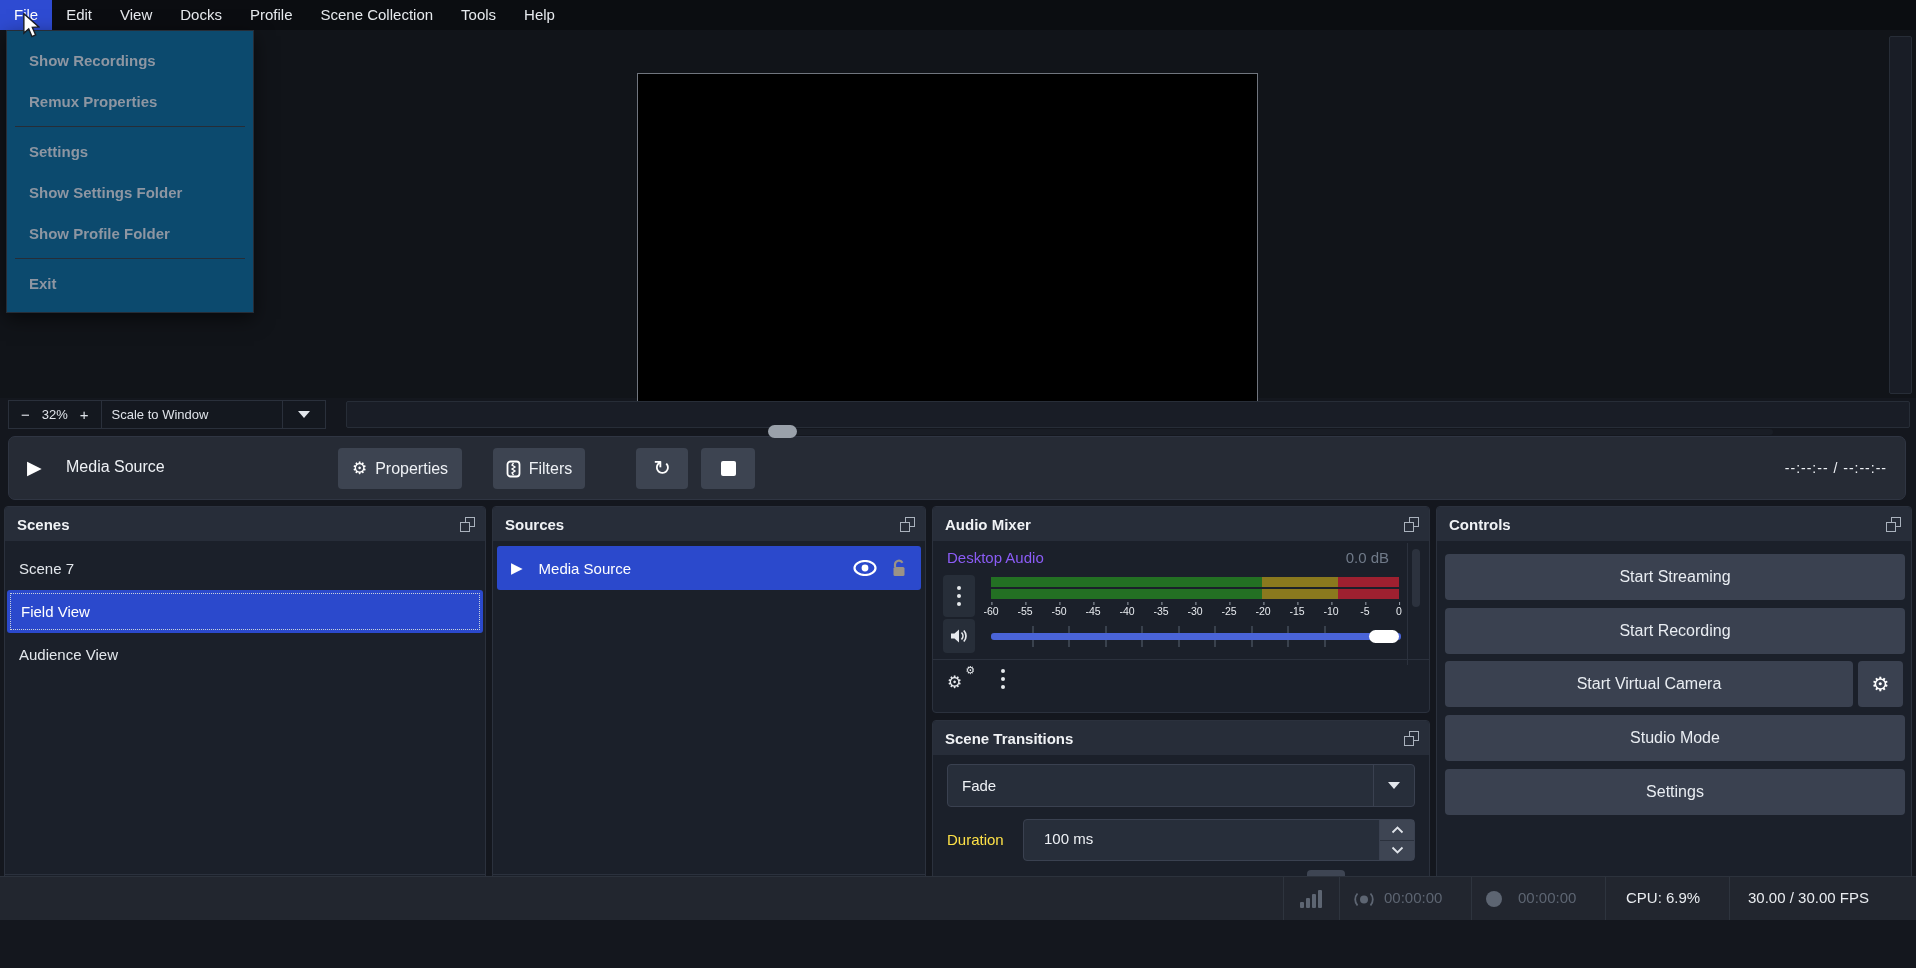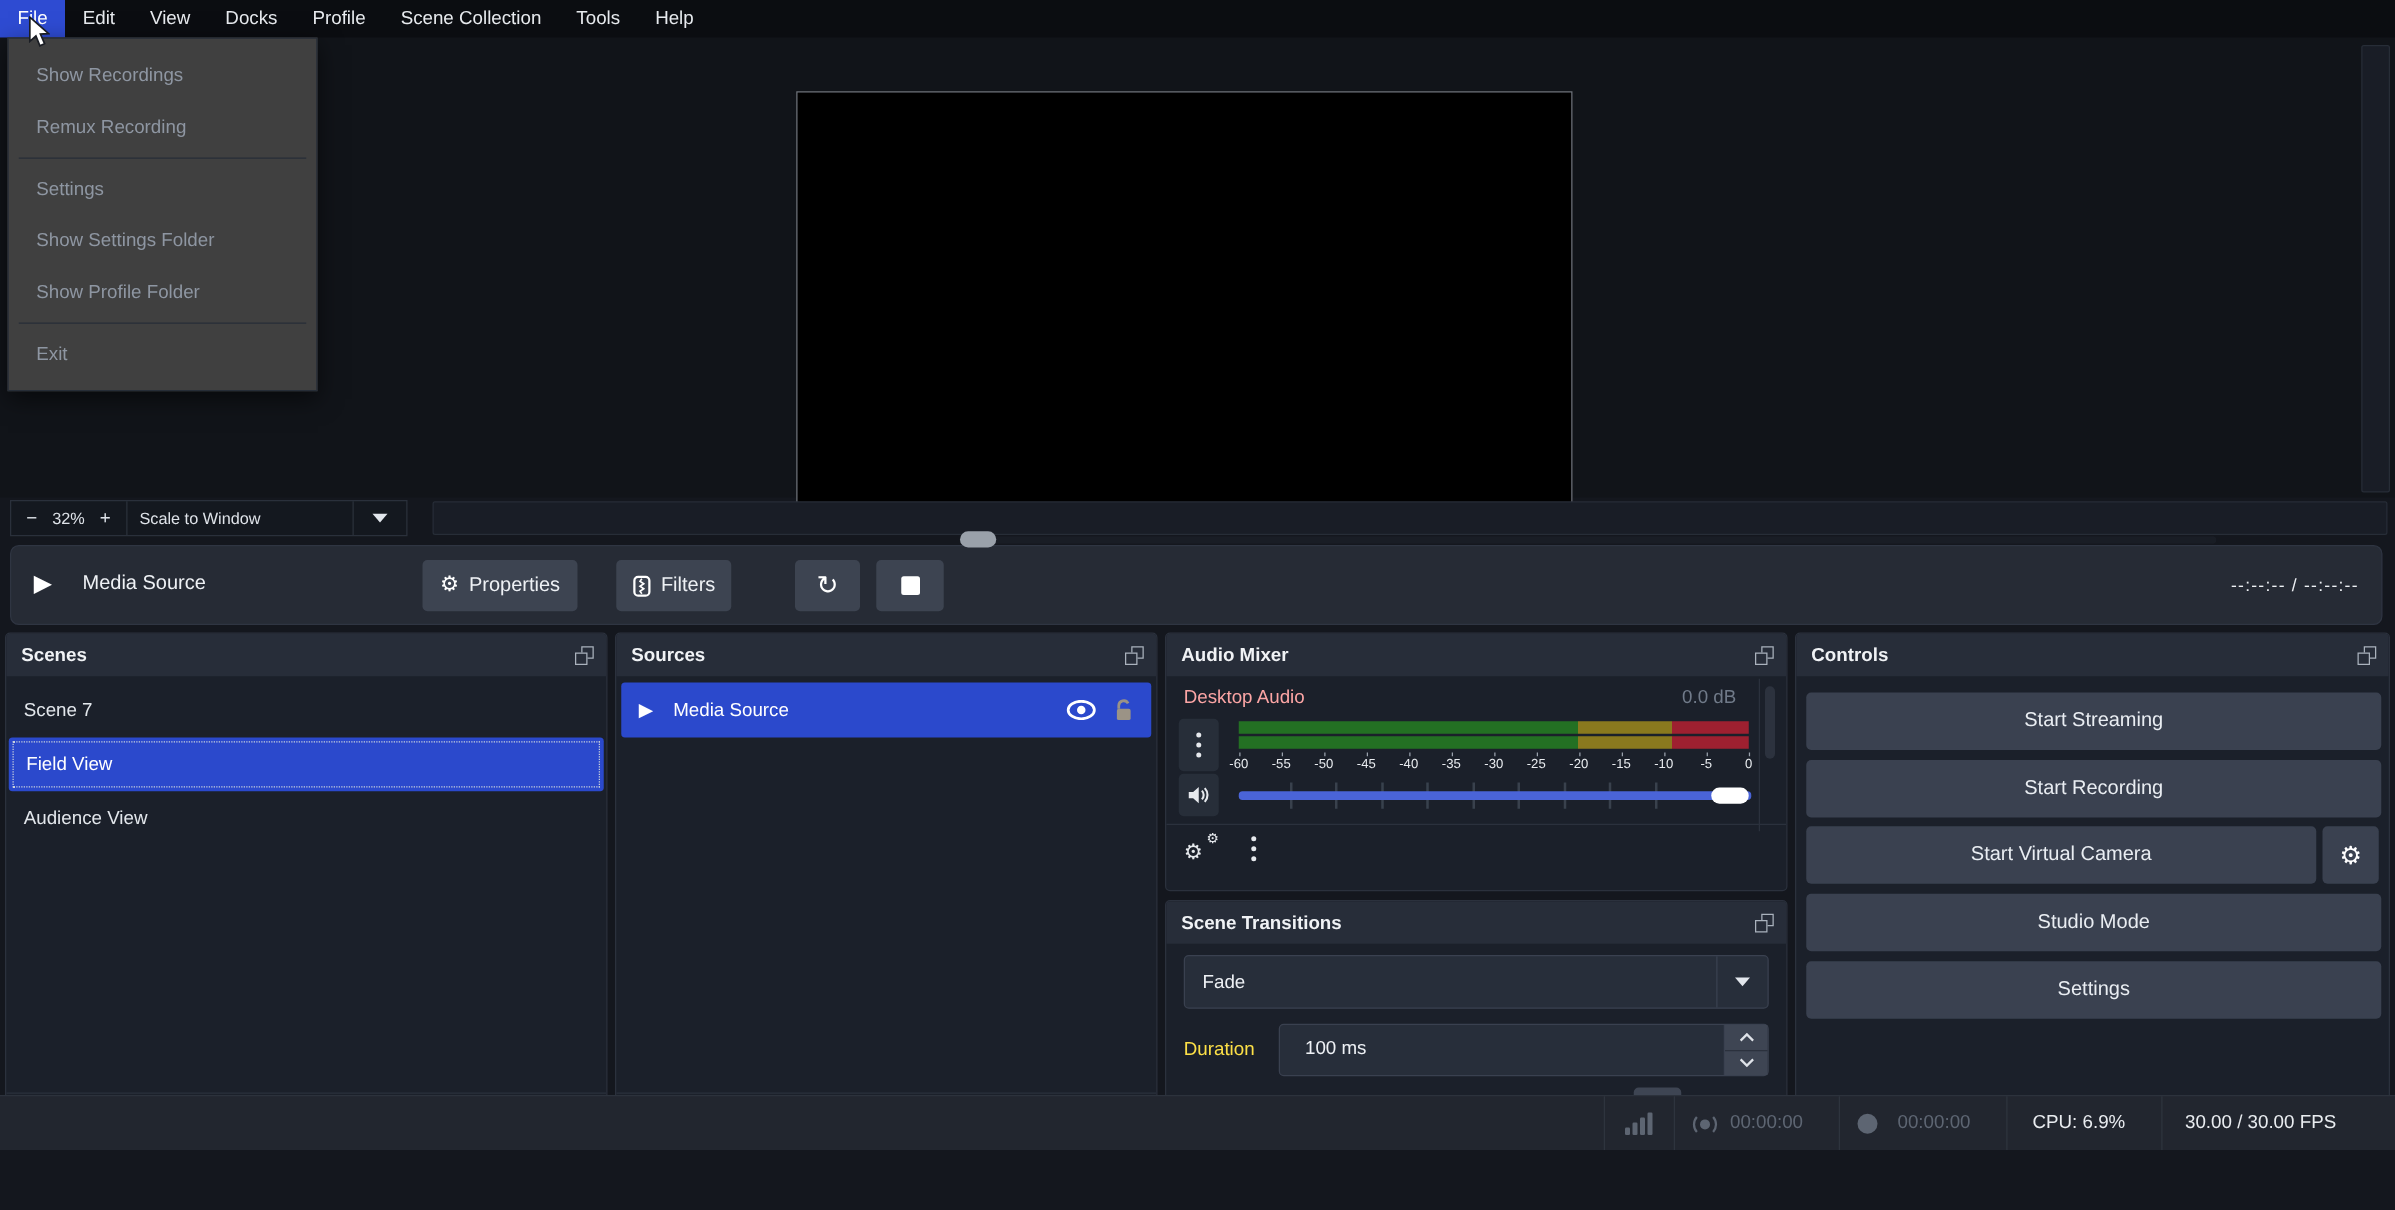--- a/index.html
+++ b/index.html
@@ -6,21 +6,21 @@
   body{font-family:"Liberation Sans","DejaVu Sans",sans-serif;-webkit-font-smoothing:antialiased;}
   .app{position:relative;width:1916px;height:968px;background:#14171e;overflow:hidden;color:#e7eaee;}
   .abs{position:absolute;}
 
   
   .menubar{left:0;top:0;width:1916px;height:30px;background:#0b0d11;display:flex;align-items:stretch;z-index:40;}
   .menu-item{padding:0 14px;line-height:30px;font-size:15px;color:#e7eaee;cursor:default;}
   .menu-item.active{background:#2e4bd2;color:#fff;}
 
   
-  .filemenu{left:6px;top:30px;width:246px;background:#404040;border:1px solid #262d37;box-shadow:0 6px 18px rgba(0,0,0,.55);padding:9px 0 8px 0;z-index:50;}
+  .filemenu{left:6px;top:30px;width:246px;background:#0c4a6e;border:1px solid #262d37;box-shadow:0 6px 18px rgba(0,0,0,.55);padding:9px 0 8px 0;z-index:50;font-weight:bold;}
   .filemenu .fm-item{height:41px;line-height:41px;padding-left:22px;font-size:15px;color:#8e96a2;}
   .filemenu .fm-sep{height:1px;background:#262d37;margin:4px 8px;}
 
   
   .preview{left:0;top:30px;width:1916px;height:368px;background:#111419;}
   .canvas{left:637px;top:43px;width:619px;height:349px;background:#000;border:1px solid #70757e;}
   .vscroll{left:1889px;top:36px;width:21px;height:356px;background:#191d26;border:1px solid #272d37;border-radius:2px;}
 
   
   .zoombox{left:8px;top:400px;height:27px;display:flex;align-items:center;border:1px solid #2a303b;background:#14181f;z-index:5;}
@@ -58,21 +58,21 @@
   .tb-plus{font-size:23px;color:#dfe3e9;line-height:1;margin-top:-2px;}
   .tb-svg{display:block;}
 
   
   .source-row{position:absolute;left:4px;right:4px;top:39px;height:44px;background:#2b49cc;border-radius:3px;display:flex;align-items:center;color:#fff;}
   .source-row .play-glyph2{font-family:"DejaVu Sans",sans-serif;font-size:15px;color:#fff;margin-left:14px;}
   .source-row .src-name{font-size:15px;margin-left:16px;}
   .source-row .row-icons{margin-left:auto;display:flex;align-items:center;gap:14px;margin-right:14px;}
 
   
-  .mix-name{position:absolute;left:14px;top:42px;font-size:15px;color:#fca5a5;}
+  .mix-name{position:absolute;left:14px;top:42px;font-size:15px;color:#8b5cf6;}
   .mix-db{position:absolute;right:40px;top:42px;font-size:15px;color:#707a89;}
   .sq-btn{position:absolute;width:32px;background:#272e39;border-radius:4px;display:flex;align-items:center;justify-content:center;}
   .kebab{display:flex;flex-direction:column;gap:4px;}
   .kebab i{width:4px;height:4px;border-radius:50%;background:#e6e9ed;display:block;}
   .meter{position:absolute;left:58px;top:70px;width:408px;}
   .meter-bar{height:10px;background:linear-gradient(to right,#237023 0,#237023 66.5%,#8a791e 66.5%,#8a791e 85%,#9e2030 85%,#9e2030 100%);}
   .meter-bar + .meter-bar{margin-top:2px;}
   .meter-ticks{position:absolute;left:58px;top:95px;width:408px;height:16px;}
   .meter-ticks span{position:absolute;transform:translateX(-50%);font-size:10.5px;color:#e8ebef;top:3px;}
   .meter-ticks span::before{content:"";position:absolute;left:50%;top:-3px;width:1px;height:3px;background:#9aa2ad;}
@@ -422,21 +422,21 @@
     <span class="rec-dot"></span>
     <span class="sb-text muted" style="left:1518px;">00:00:00</span>
     <span class="sb-sep" style="left:1605px;"></span>
     <span class="sb-text bright" style="left:1626px;">CPU: 6.9%</span>
     <span class="sb-sep" style="left:1729px;"></span>
     <span class="sb-text bright" style="left:1748px;">30.00 / 30.00 FPS</span>
   </footer>
 
   <div class="abs filemenu">
     <div class="fm-item">Show Recordings</div>
-    <div class="fm-item">Remux Recording</div>
+    <div class="fm-item">Remux Properties</div>
     <div class="fm-sep"></div>
     <div class="fm-item">Settings</div>
     <div class="fm-item">Show Settings Folder</div>
     <div class="fm-item">Show Profile Folder</div>
     <div class="fm-sep"></div>
     <div class="fm-item">Exit</div>
   </div>
 
   <svg class="abs cursor" style="left:23px;top:13px;" width="17" height="25" viewBox="0 0 12 18">
     <path d="M0.5,0.5 L0.5,14.5 L4,11.4 L6.3,17 L9,15.8 L6.6,10.3 L11.3,10 Z" fill="#fff" stroke="#1a1d24" stroke-width="1"></path>

